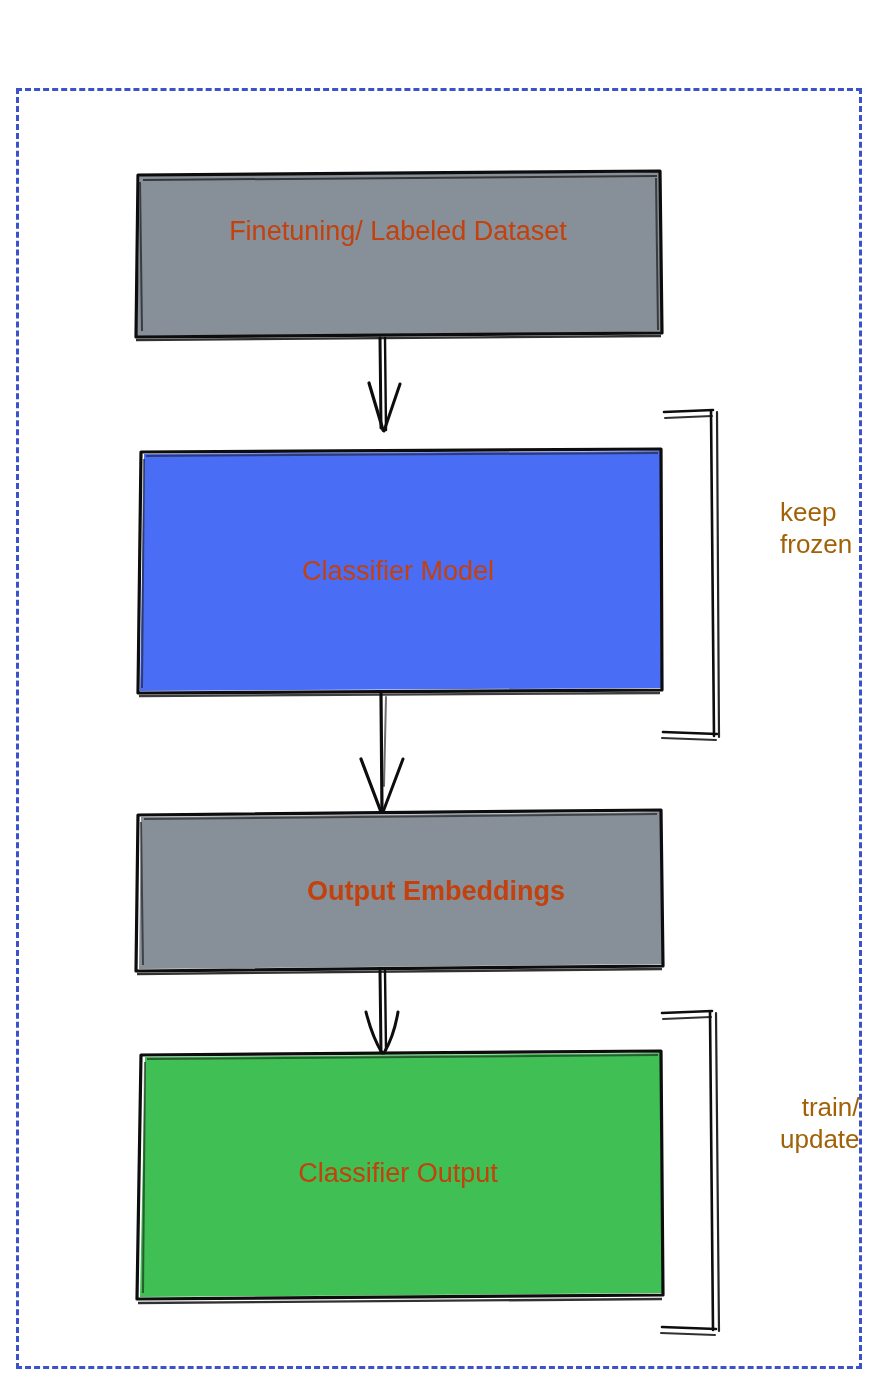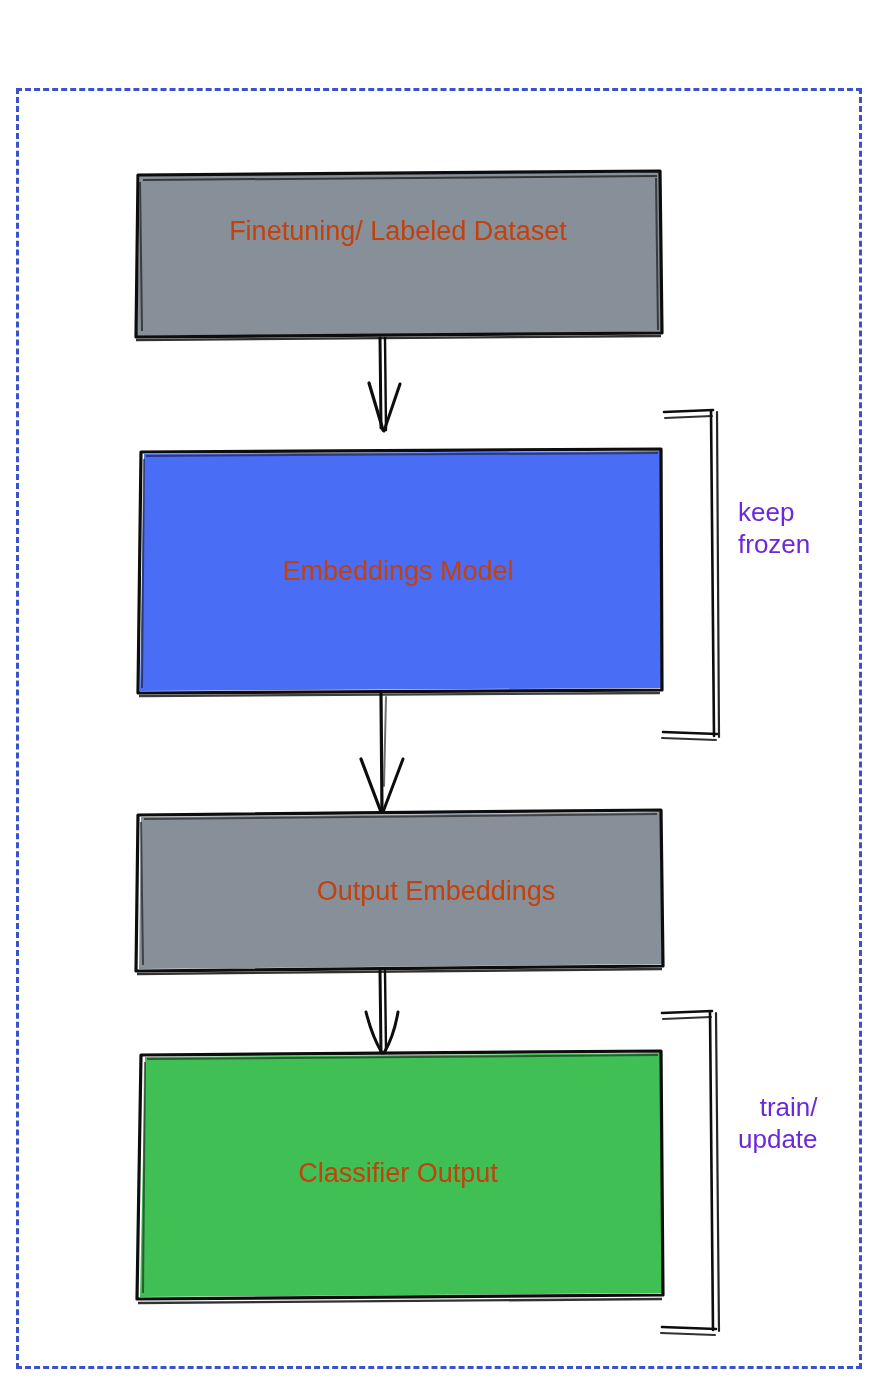--- a/index.html
+++ b/index.html
@@ -63,32 +63,33 @@
     text-align: center;
     font-family: "Liberation Sans", sans-serif;
     font-size: 27px;
     font-weight: 400;
     color: #c2410c;
     white-space: nowrap;
   }
 
   #label-dataset { left: 136px; top: 216px; width: 524px; }
   #label-pretrained { left: 136px; top: 556px; width: 524px; }
-  #label-embeddings { left: 136px; top: 876px; width: 600px; }
+  #label-embeddings { left: 136px; top: 876px; width: 600px; font-weight: bold; }
   #label-classifier { left: 136px; top: 1158px; width: 524px; }
 
   
   .annotation-label {
     position: absolute;
     font-family: "Liberation Sans", sans-serif;
     font-size: 26px;
     font-weight: 400;
-    color: #6d28d9;
+    color: #a16207;
     line-height: 1.22;
     white-space: pre-line;
+    margin-left: 42px;
   }
   #annotation-keep-frozen { left: 738px; top: 497px; }
   #annotation-train-update { left: 738px; top: 1092px; text-align: right; }
 
   
   .node-hit {
     position: absolute;
     background: transparent;
   }
   #hit-dataset    { left: 136px; top: 172px; width: 524px; height: 163px; }
@@ -175,21 +176,21 @@
       <path d="M710,1012 L713,1330" fill="none" stroke="#0d0d0d" stroke-width="2.6" stroke-linecap="round"></path>
       <path d="M716,1013 L719,1331" fill="none" stroke="#0d0d0d" stroke-width="2.2" stroke-linecap="round" opacity="0.9"></path>
       <path d="M662,1327 L716,1329" fill="none" stroke="#0d0d0d" stroke-width="2.6" stroke-linecap="round"></path>
       <path d="M661,1333 L715,1335" fill="none" stroke="#0d0d0d" stroke-width="2" stroke-linecap="round" opacity="0.85"></path>
     </g>
 
   </svg>
 
   <div class="node-label" id="label-dataset">Finetuning/ Labeled Dataset</div>
 
-  <div class="node-label" id="label-pretrained">Embeddings Model</div>
+  <div class="node-label" id="label-pretrained">Classifier Model</div>
 
   <div class="node-label" id="label-embeddings">Output Embeddings</div>
 
   <div class="node-label" id="label-classifier">Classifier Output</div>
 
   <div class="annotation-label" id="annotation-keep-frozen">keep
 frozen</div>
 
   <div class="annotation-label" id="annotation-train-update">train/
 update</div>

